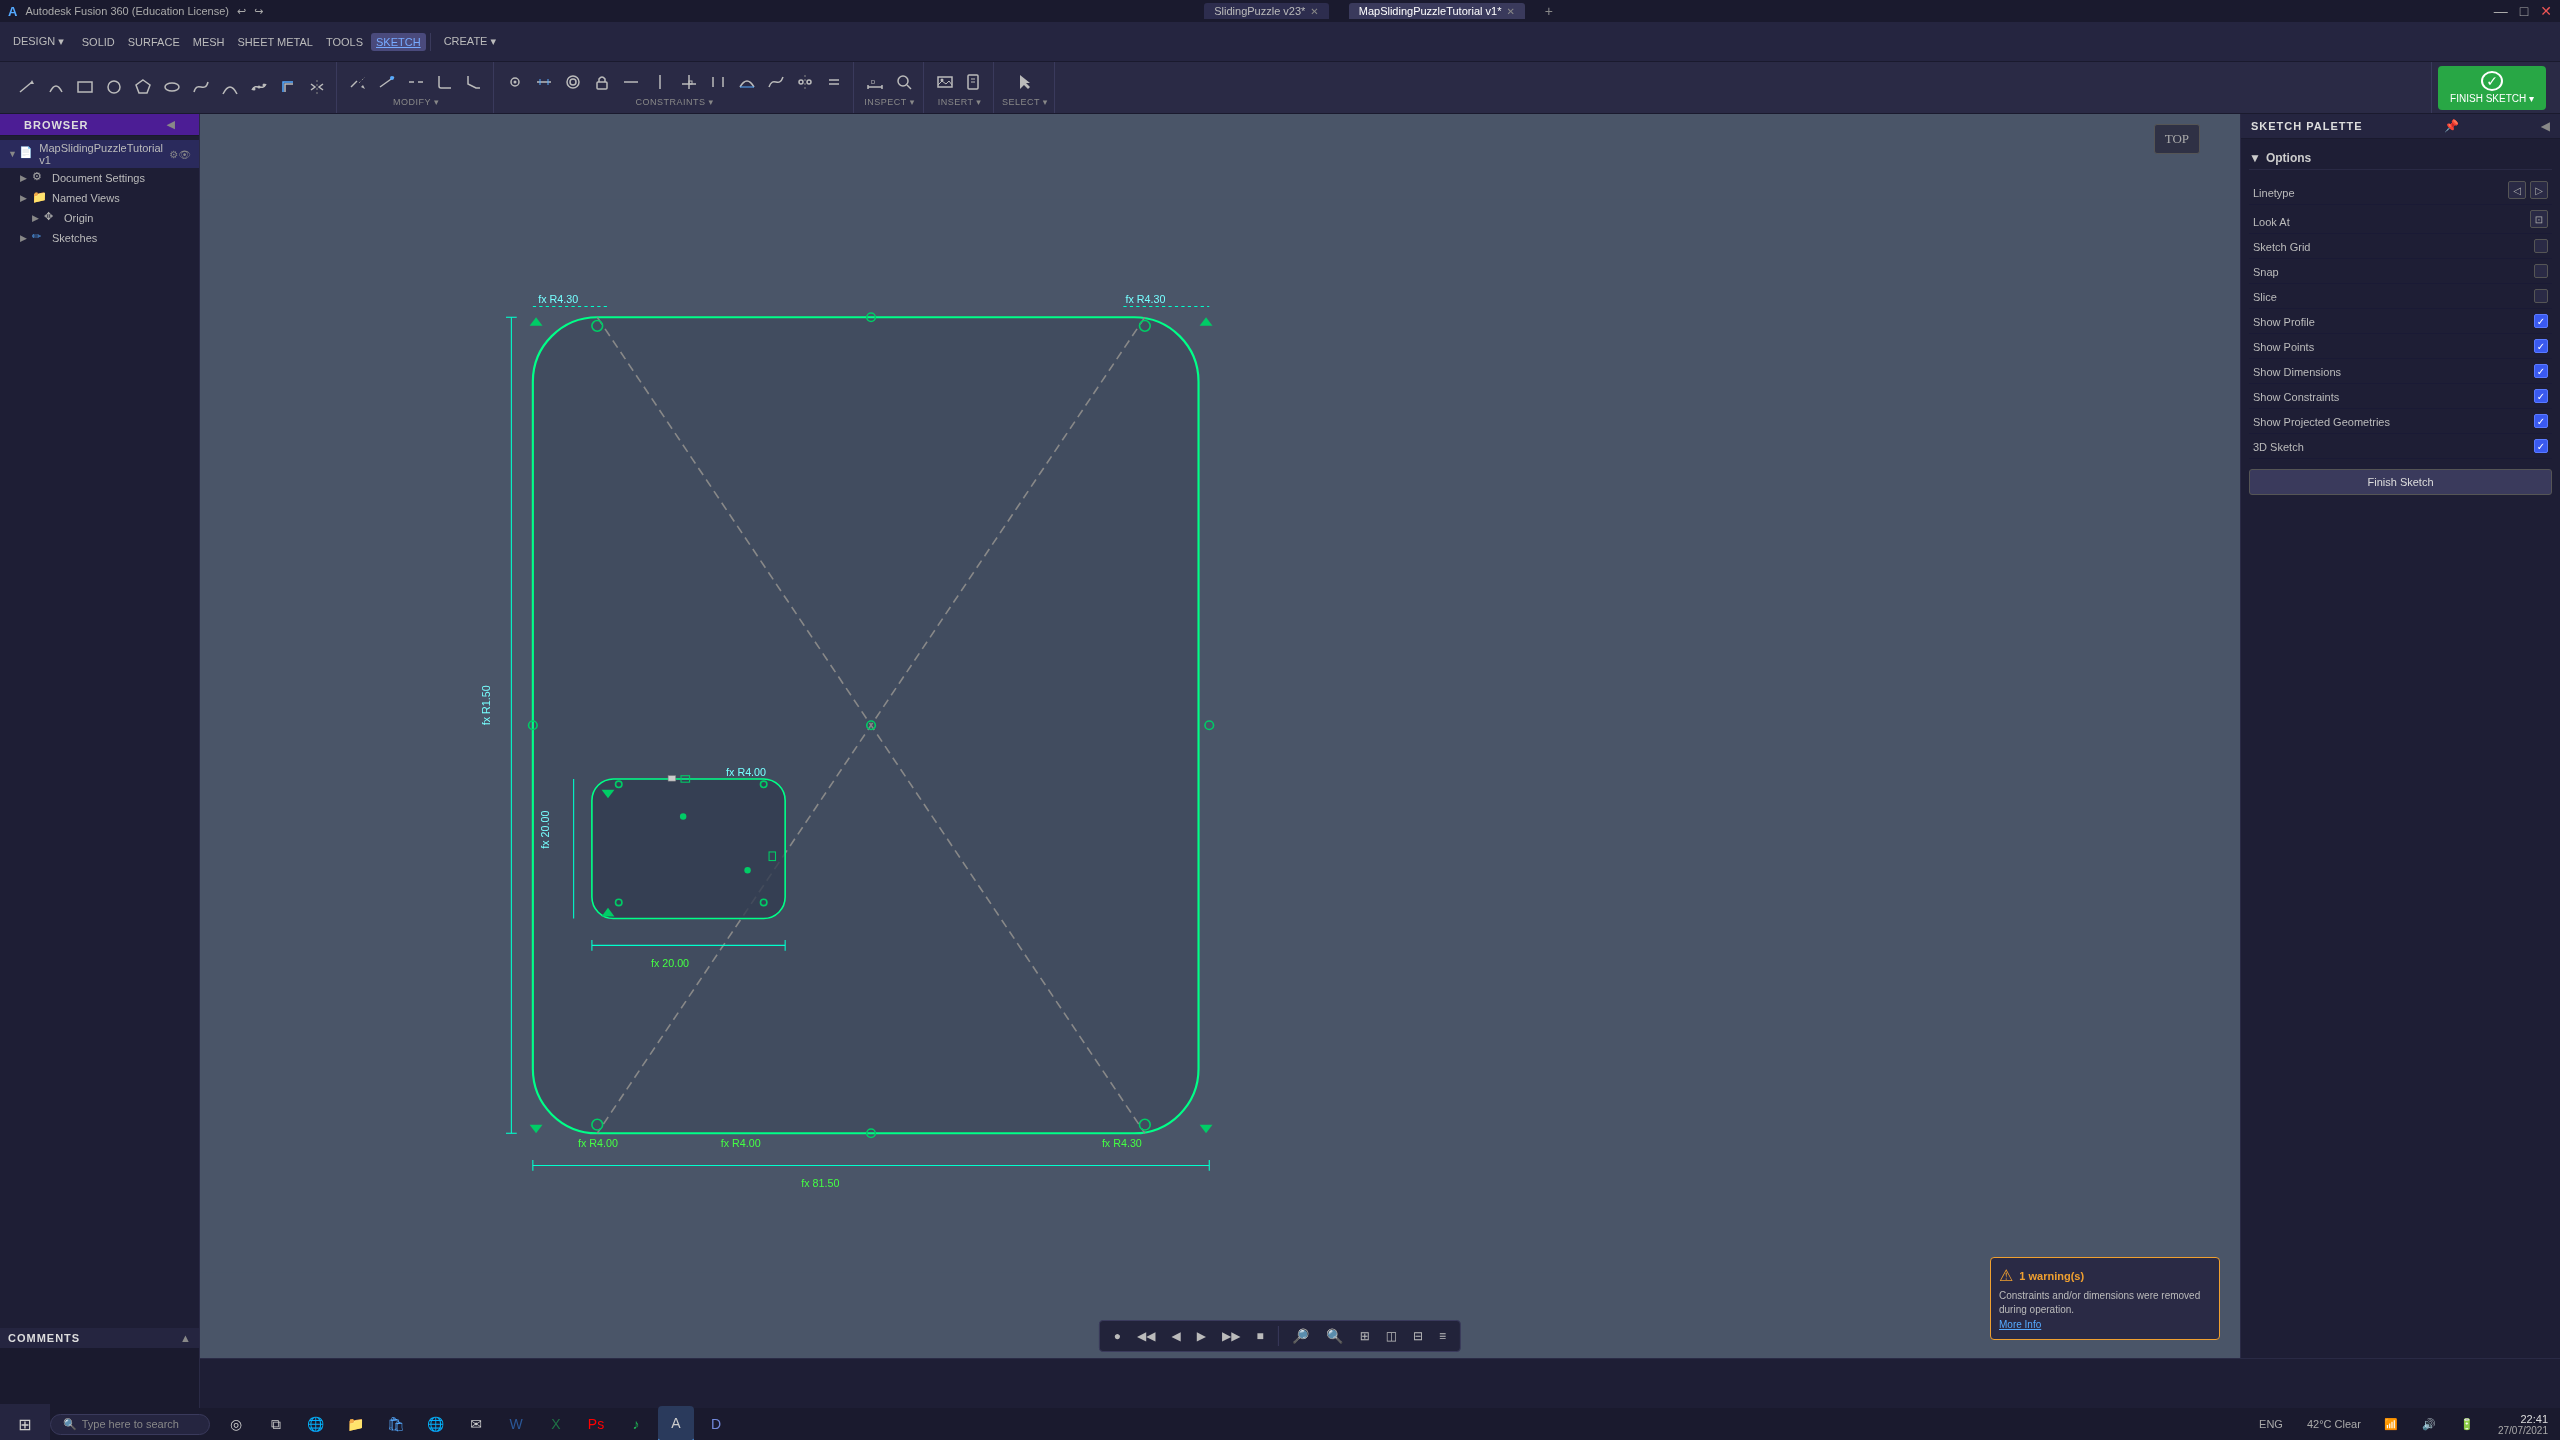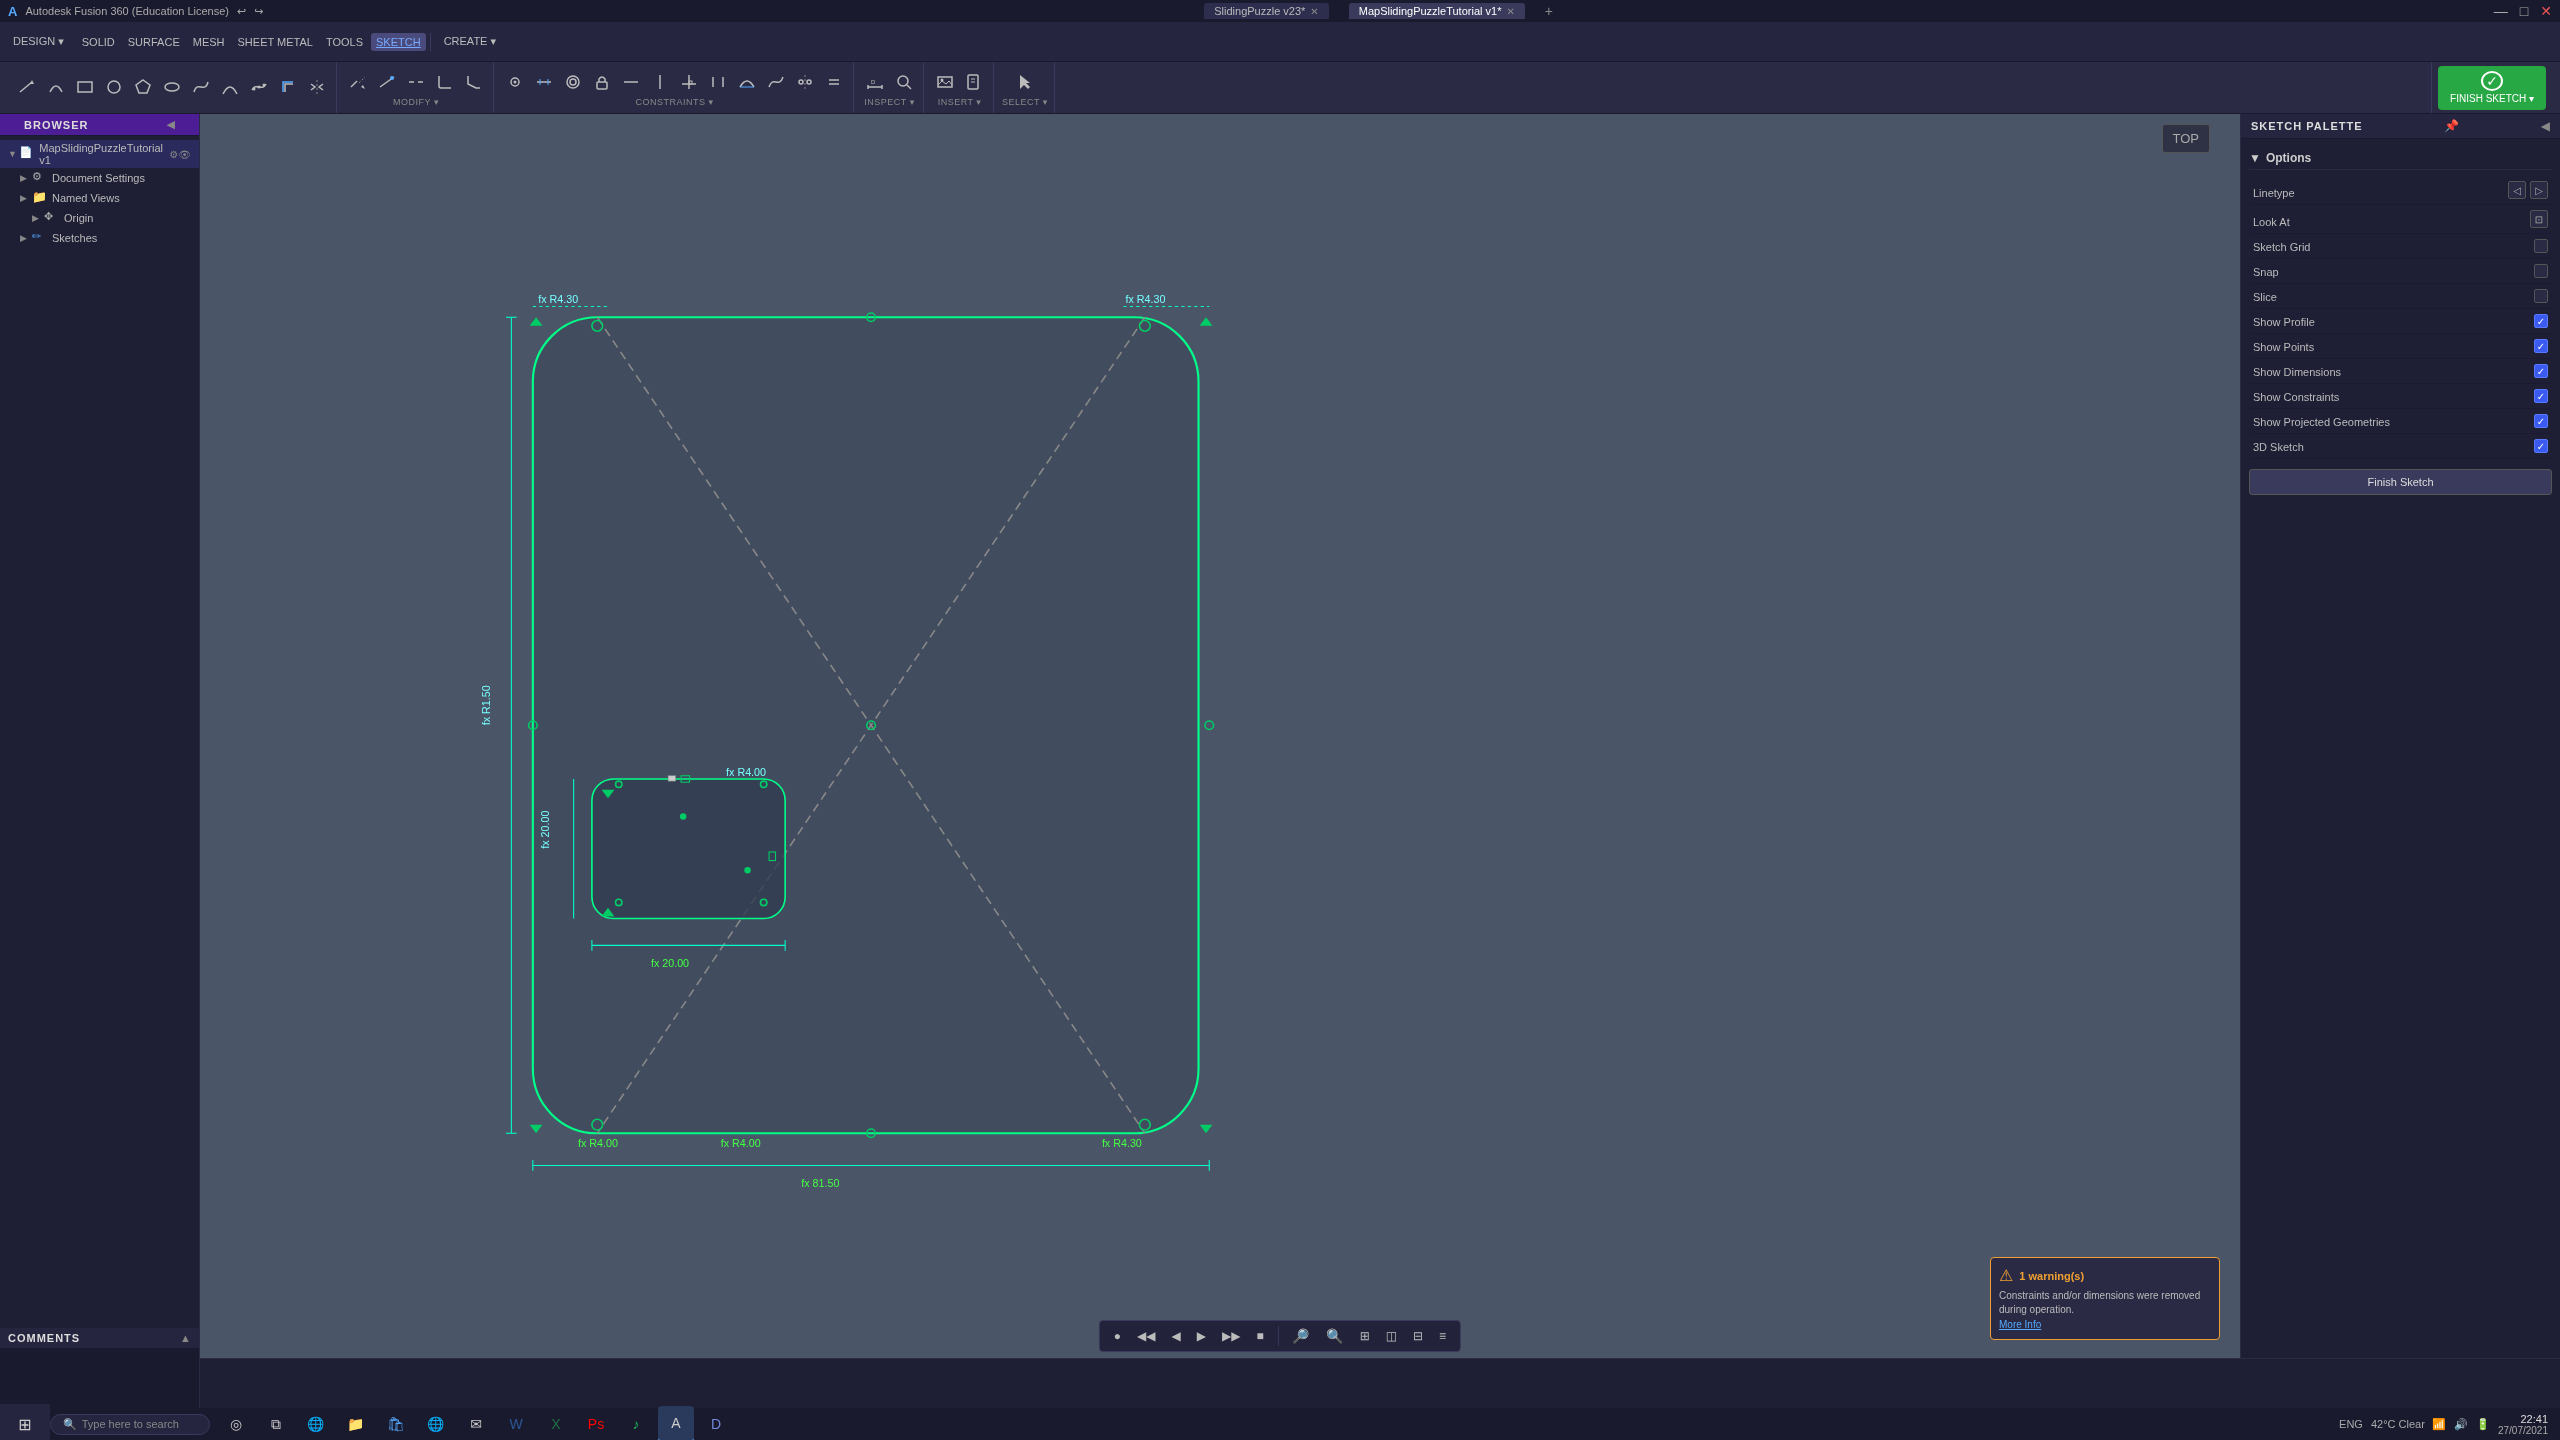--- a/index.html
+++ b/index.html
@@ -236,27 +236,28 @@
       right: 320px;
       bottom: 80px;
       background: #4a5568;
       overflow: hidden;
     }
 
     
     #top-label {
       position: absolute;
       top: 10px;
-      right: 30px;
+      right: 40px;
       background: rgba(40,40,60,0.8);
       color: #aaa;
       font-size: 13px;
       padding: 6px 10px;
       border: 1px solid #555;
       border-radius: 3px;
+      font-family: Liberation Serif, serif;
     }
 
     
     #sketch-palette {
       position: absolute;
       top: 114px;
       right: 0;
       width: 320px;
       background: #1e1e35;
       border-left: 1px solid #2a2a45;
@@ -488,21 +489,21 @@
       display: flex;
       align-items: center;
       justify-content: center;
       border-radius: 4px;
       cursor: pointer;
       font-size: 18px;
     }
     #taskbar-right {
       display: flex;
       align-items: center;
-      gap: 8px;
+      gap: 24px;
       padding-right: 12px;
       color: #aaa;
       font-size: 11px;
     }
     .search-bar {
       background: #252540;
       border: 1px solid #3a3a5c;
       border-radius: 16px;
       padding: 3px 12px;
       color: #bbb;

